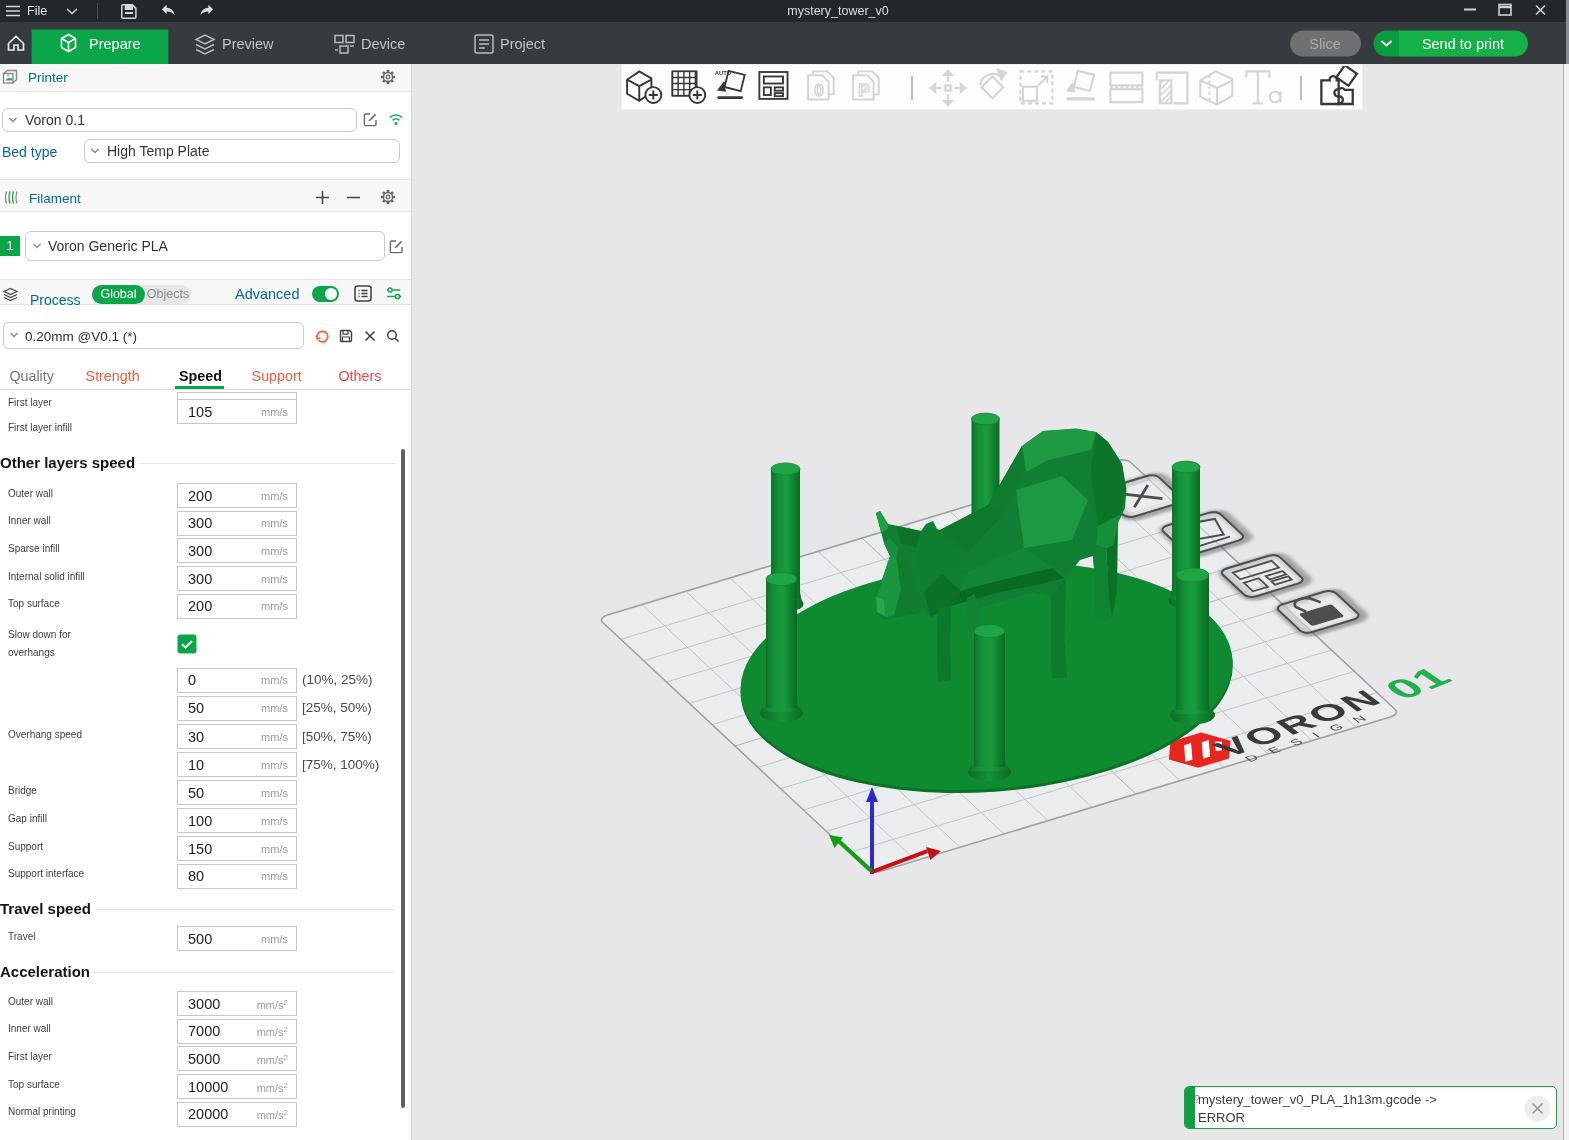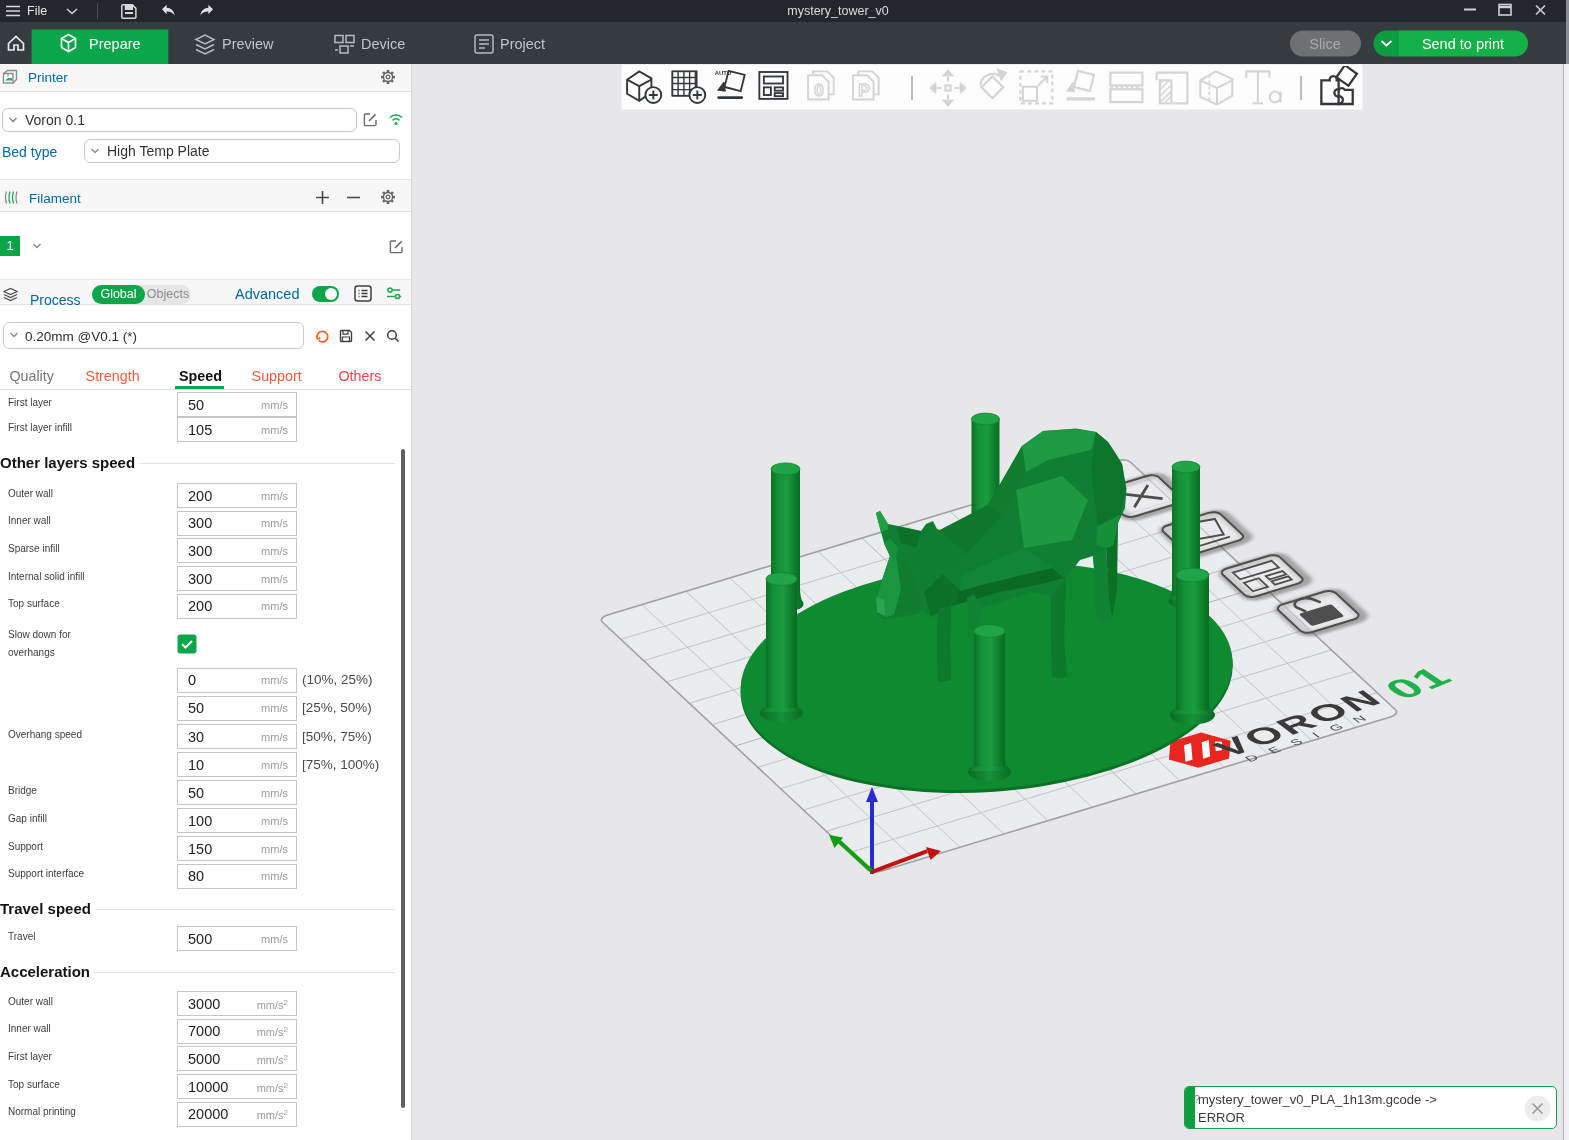--- a/index.html
+++ b/index.html
@@ -148,20 +148,23 @@
       <line x1="12.1" y1="7.0" x2="14.0" y2="7.0" stroke="#636363" stroke-width="2.6"></line>
       <line x1="10.606237960807306" y1="10.606251207283314" x2="11.949738377578655" y2="11.949756559016315" stroke="#636363" stroke-width="2.6"></line>
       <line x1="6.999981266653973" y1="12.099999999965593" x2="6.999974287564276" y2="13.999999999952777" stroke="#636363" stroke-width="2.6"></line>
       <line x1="3.393735546289333" y1="10.60622471428264" x2="2.0502252596128088" y2="11.94972019607421" stroke="#636363" stroke-width="2.6"></line>
       <line x1="1.9000000001376227" y1="6.999962533307946" x2="1.8889423358814383e-10" y2="6.9999485751285535" stroke="#636363" stroke-width="2.6"></line>
       <line x1="3.3937885322906864" y1="3.3937222999106362" x2="2.0502979854970205" y2="2.0502070783087163" stroke="#636363" stroke-width="2.6"></line>
       <line x1="7.000056200038079" y1="1.9000000003096522" x2="7.0000771373071675" y2="4.2501202557332363e-10" stroke="#636363" stroke-width="2.6"></line>
       <line x1="10.606290946419401" y1="3.3938017789126658" x2="11.94981110292859" y2="2.0503161671350307" stroke="#636363" stroke-width="2.6"></line>
     </svg>
     <div class="abs" style="left:0;top:172px;width:20px;height:20px;background:#0ca64a;color:#fff;font-size:13px;text-align:center;line-height:20px">1</div>
+    <div class="combo" style="left:25px;top:167px;width:360px;height:30px">
+      <span class="tx" style="left:22px">Voron Generic PLA</span>
+    </div>
     <svg class="abs" style="left:32px;top:177px" width="10" height="10" viewBox="0 0 10 10">
       <path d="M1.5 3l3.5 3.5L8.5 3" stroke="#8a8a8a" stroke-width="1.5" fill="none"></path>
     </svg>
     <svg class="abs" style="left:389px;top:175px" width="15" height="15" viewBox="0 0 15 15">
       <path d="M13 8v4.6a1 1 0 0 1-1 1H2.4a1 1 0 0 1-1-1V3a1 1 0 0 1 1-1H7" fill="none" stroke="#6b6b6b" stroke-width="1.4"></path>
       <path d="M6 9l6.6-6.6" stroke="#6b6b6b" stroke-width="1.6"></path>
     </svg>
     <div class="band" style="top:215px;height:26px"></div>
     <svg class="abs" style="left:2px;top:223px" width="17" height="15" viewBox="0 0 17 15">
 <g fill="none" stroke="#4a4a4a" stroke-width="1.2">
@@ -215,21 +218,21 @@
     <div class="abs" style="left:251.6px;top:304px;font-size:14.3px;color:#f95a3c">Support</div>
     <div class="abs" style="left:338.5px;top:304px;font-size:14.3px;color:#ef4444">Others</div>
     <div class="abs" style="left:175px;top:322px;width:49px;height:3px;background:#0ba352"></div>
     <div class="abs" style="left:0;top:325px;width:411px;height:1px;background:#dcdcdc"></div>
     <div class="rowlab" style="top:332.5px">First layer</div>
     <div class="ibox" style="top:328px">
       <span class="v">50</span>
       <span class="u">mm/s</span>
     </div>
     <div class="rowlab" style="top:357.5px">First layer infill</div>
-    <div class="ibox" style="top:353px">
+    <div class="ibox" style="top:335px">
       <span class="v">105</span>
       <span class="u">mm/s</span>
     </div>
     <div class="sechead" style="top:390px">Other layers speed</div>
     <div class="secline" style="top:399px;left:140px;width:255px"></div>
     <div class="rowlab" style="top:423.5px">Outer wall</div>
     <div class="ibox" style="top:419px">
       <span class="v">200</span>
       <span class="u">mm/s</span>
     </div>

